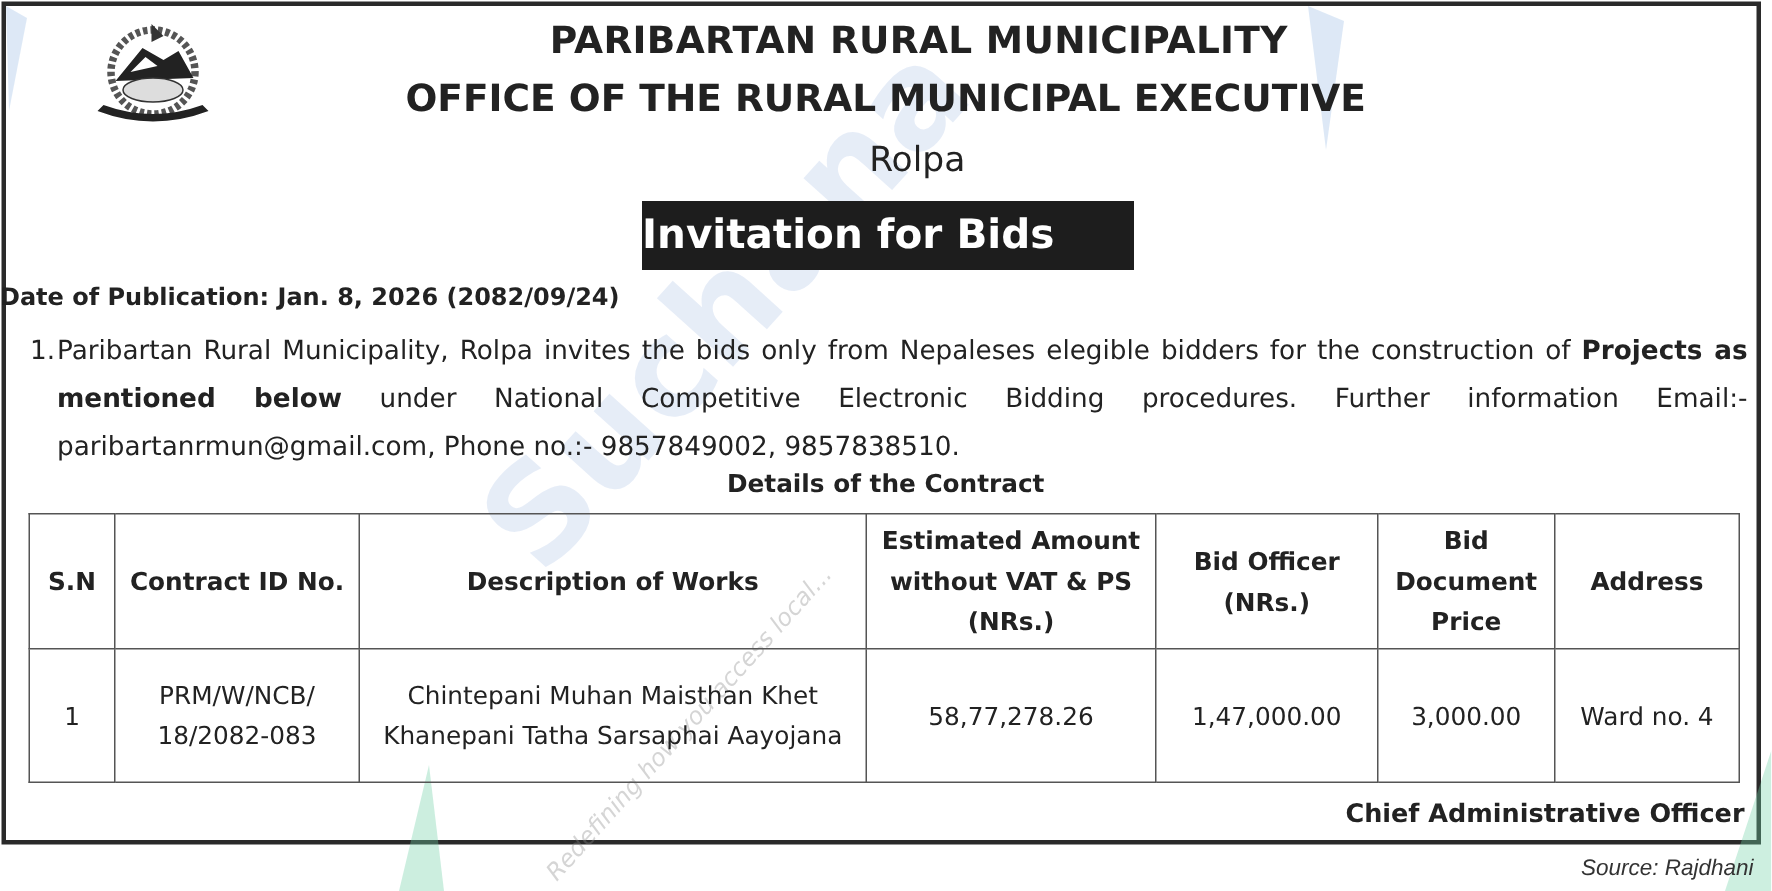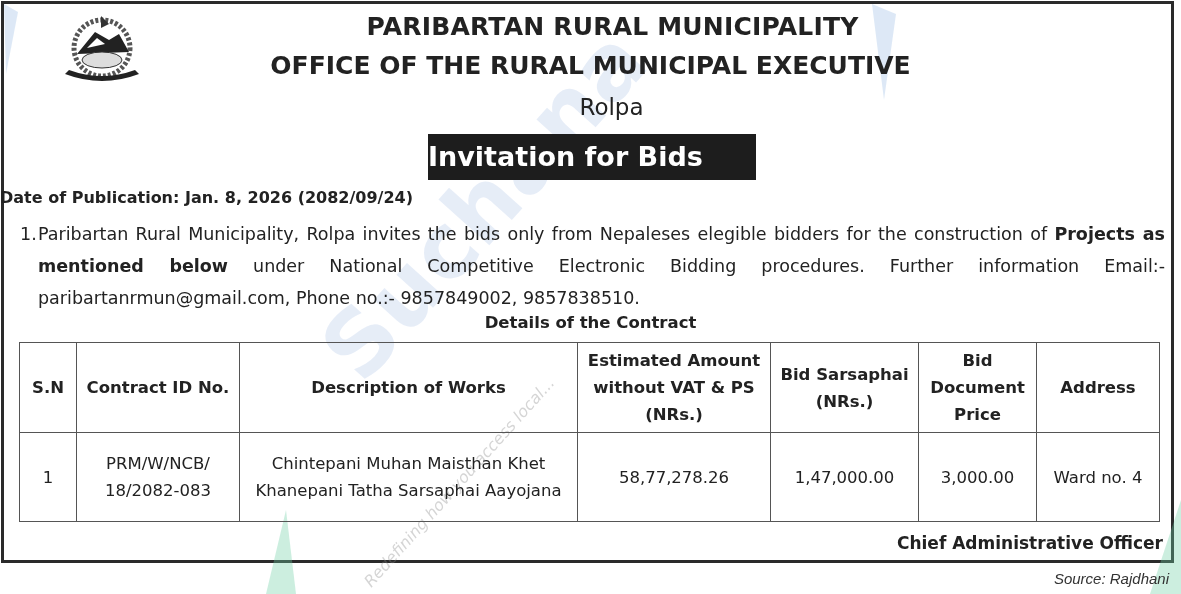--- a/index.html
+++ b/index.html
@@ -75,21 +75,21 @@
 
 <div class="details">Details of the Contract</div>
 
 <table class="contract">
   <thead>
     <tr>
       <th style="width:44px">S.N</th>
       <th style="width:150px">Contract ID No.</th>
       <th style="width:325px">Description of Works</th>
       <th style="width:180px">Estimated Amount without VAT &amp; PS (NRs.)</th>
-      <th style="width:135px">Bid Sarsaphai (NRs.)</th>
+      <th style="width:135px">Bid Officer (NRs.)</th>
       <th style="width:105px">Bid Document Price</th>
       <th>Address</th>
     </tr>
   </thead>
   <tbody>
     <tr>
       <td>1</td>
       <td>PRM/W/NCB/ 18/2082-083</td>
       <td>Chintepani Muhan Maisthan Khet Khanepani Tatha Sarsaphai Aayojana</td>
       <td>58,77,278.26</td>

